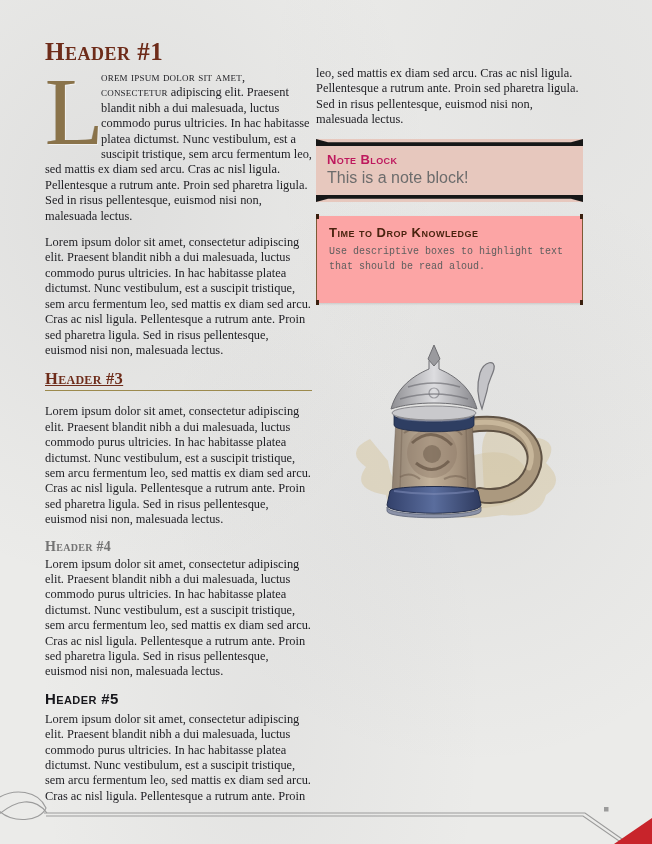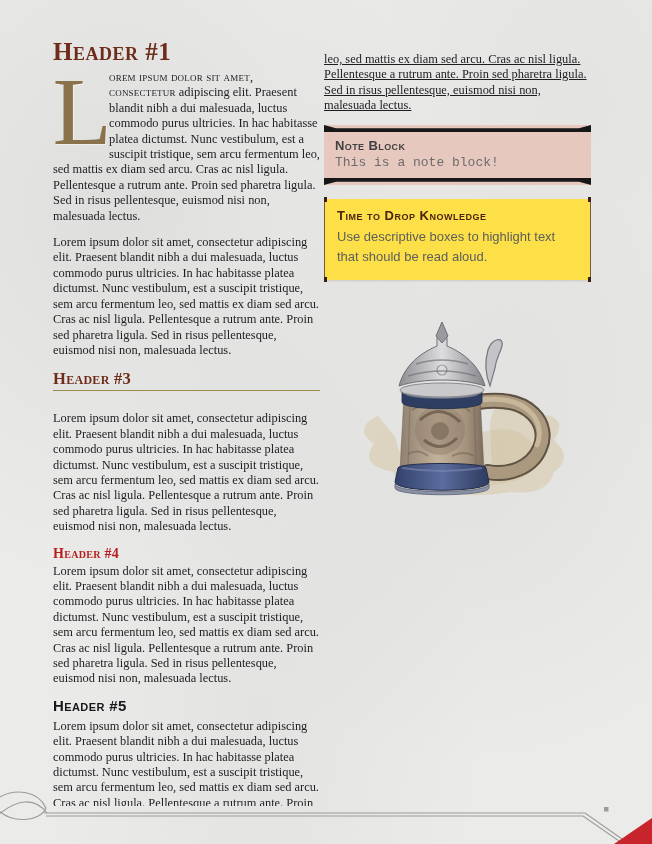--- a/index.html
+++ b/index.html
@@ -8,38 +8,38 @@
     font-family:"Liberation Serif", serif;
     background:
       radial-gradient(ellipse at 18% 25%, rgba(110,110,118,.10), transparent 42%),
       radial-gradient(ellipse at 72% 55%, rgba(110,110,118,.08), transparent 46%),
       radial-gradient(ellipse at 40% 85%, rgba(130,130,138,.08), transparent 40%),
       radial-gradient(ellipse at 88% 12%, rgba(130,130,138,.07), transparent 38%),
       #ebebe9;
     overflow:hidden;
   }
   .page{ position:relative; width:652px; height:844px; overflow:hidden; }
-  .columns{ position:absolute; left:53px; top:38px; width:548px; display:flex; gap:4px; }
+  .columns{ position:absolute; left:45px; top:38px; width:548px; display:flex; gap:4px; }
   .col{ width:267px; height:768px; overflow:hidden; }
 
   p.body{ font-size:12.4px; line-height:15.4px; color:#1d1d22; margin:0 0 11px 0; text-align:left; }
   .h-big{
     font-family:"Liberation Serif", serif;
     font-variant:small-caps;
     font-size:25px; line-height:27px; letter-spacing:.5px;
     color:#6e2c1a; font-weight:600; margin:0 0 5px 0;
   }
   .h-med{
     font-variant:small-caps; font-size:16.5px; line-height:19px;
     color:#6e2c1a; font-weight:600; letter-spacing:.3px;
-    border-bottom:1.6px solid #9c8a4d; padding-bottom:2px; margin:2px 0 20px 0;
+    border-bottom:1.6px solid #9c8a4d; padding-bottom:2px; margin:2px 0 13px 0;text-decoration:underline;
   }
   .h-small{
     font-variant:small-caps; font-size:14px; line-height:16px;
-    color:#b91c1c; font-weight:600; letter-spacing:.3px; margin:0 0 2px 0;
+    color:#737373; font-weight:600; letter-spacing:.3px; margin:0 0 2px 0;
   }
   .h-sans{
     font-family:"Liberation Sans", sans-serif;
     font-variant:small-caps; font-size:15px; line-height:15px;
     color:#17171c; font-weight:700; letter-spacing:.4px; margin:0 0 6px 0;
   }
   .dropcap{
     float:left; width:50px; height:82px;
     font-size:96px; line-height:80px;
     color:#8a734a; margin:2px 6px 0 0;
@@ -47,38 +47,38 @@
   }
   .sc-lead{ font-variant:small-caps; letter-spacing:.2px;margin-top:20px; }
 
   
   .note{ margin:3px 0 14px 0; background:#e7c8be; }
   .note-bar{ display:block; width:100%; height:7px; }
   .note-bar path{ fill:#171717; }
   .note-body{ padding:6px 11px 8px 11px; }
   .note-title{
     font-family:"Liberation Sans", sans-serif; font-variant:small-caps;
-    font-size:13px; font-weight:700; color:#404040; letter-spacing:.4px; margin-bottom:2px;
-  }
-  .note-text{ font-family:Liberation Mono, monospace; font-size:13px; color:#6c6c6c; }
+    font-size:13px; font-weight:700; color:#be185d; letter-spacing:.4px; margin-bottom:2px;
+  }
+  .note-text{ font-family:Liberation Sans, sans-serif; font-size:16px; color:#6c6c6c; }
 
   .descbox{
-    position:relative; background:#fde047;
+    position:relative; background:#fca5a5;
     border-left:1.6px solid #7d5a35; border-right:1.6px solid #7d5a35;
-    padding:9px 12px 12px 12px; margin:0 0 8px 0;
+    padding:9px 12px 28px 12px; margin:0 0 8px 0;
     box-shadow:0 1px 2px rgba(0,0,0,.12);
   }
   .dot{ position:absolute; width:5px; height:5px; background:#3a1f0e; }
   .dot.tl{ left:-3px; top:-2px; } .dot.tr{ right:-3px; top:-2px; }
   .dot.bl{ left:-3px; bottom:-2px; } .dot.br{ right:-3px; bottom:-2px; }
   .desc-title{
     font-family:"Liberation Sans", sans-serif; font-variant:small-caps;
     font-size:13px; font-weight:700; color:#4a2410; letter-spacing:.5px; margin-bottom:4px;
   }
-  .desc-text{ font-family:Liberation Sans, sans-serif; font-size:13px; color:#5e5e5e; line-height:1.58; }
+  .desc-text{ font-family:Liberation Mono, monospace; font-size:10px; color:#5e5e5e; line-height:1.58; }
   .desc-text.indent{ text-indent:14px; }
   .desc-text b{ color:#3a3a3a; }
 
   .stein-wrap{ width:232px; margin:5px auto 0 auto; }
 
   .footer{ position:absolute; left:0; bottom:0; width:652px; height:60px; }
 </style>
 </head>
 <body>
 
@@ -96,21 +96,21 @@
 
       <div class="h-small">Header #4</div>
       <p class="body">Lorem ipsum dolor sit amet, consectetur adipiscing elit. Praesent blandit nibh a dui malesuada, luctus commodo purus ultricies. In hac habitasse platea dictumst. Nunc vestibulum, est a suscipit tristique, sem arcu fermentum leo, sed mattis ex diam sed arcu. Cras ac nisl ligula. Pellentesque a rutrum ante. Proin sed pharetra ligula. Sed in risus pellentesque, euismod nisi non, malesuada lectus.</p>
 
       <div class="h-sans">Header #5</div>
       <p class="body">Lorem ipsum dolor sit amet, consectetur adipiscing elit. Praesent blandit nibh a dui malesuada, luctus commodo purus ultricies. In hac habitasse platea dictumst. Nunc vestibulum, est a suscipit tristique, sem arcu fermentum leo, sed mattis ex diam sed arcu. Cras ac nisl ligula. Pellentesque a rutrum ante. Proin sed pharetra ligula. Sed in risus pellentesque, euismod nisi non, malesuada lectus.</p>
 
     </div>
 
     <div class="col">
-      <p class="body" style="margin-top:14px;text-decoration:underline;">leo, sed mattis ex diam sed arcu. Cras ac nisl ligula. Pellentesque a rutrum ante. Proin sed pharetra ligula. Sed in risus pellentesque, euismod nisi non, malesuada lectus.</p>
+      <p class="body" style="margin-top:28px;">leo, sed mattis ex diam sed arcu. Cras ac nisl ligula. Pellentesque a rutrum ante. Proin sed pharetra ligula. Sed in risus pellentesque, euismod nisi non, malesuada lectus.</p>
 
       <div class="note">
         <svg class="note-bar" viewBox="0 0 267 7" preserveAspectRatio="none">
             <path d="M0,0 L12,3.2 L255,3.2 L267,0 L267,7 L0,7 Z"></path>
           </svg>
         <div class="note-body">
           <div class="note-title">Note Block</div>
           <div class="note-text">This is a note block!</div>
         </div>
         <svg class="note-bar" viewBox="0 0 267 7" preserveAspectRatio="none">

